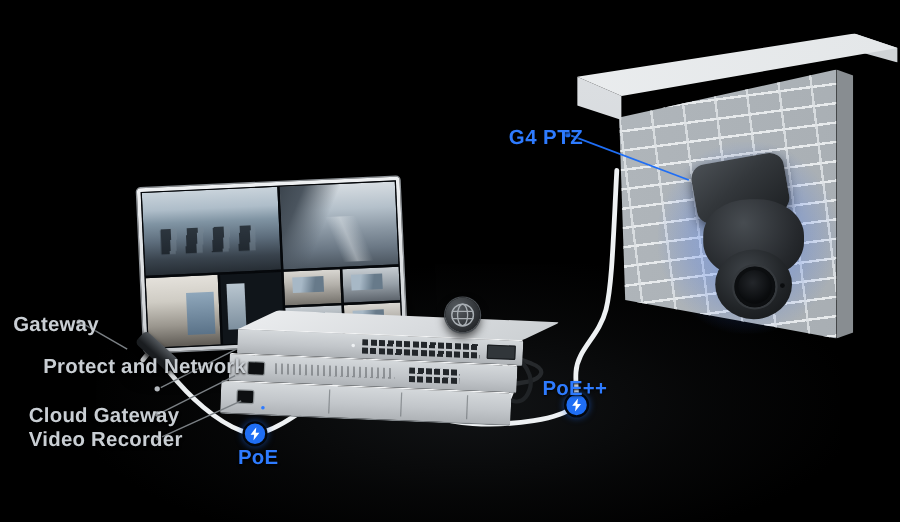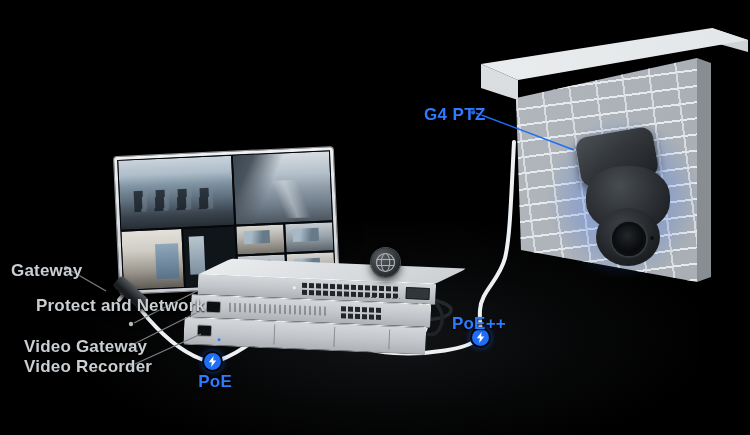--- a/index.html
+++ b/index.html
@@ -208,21 +208,21 @@
     <line x1="134" y1="344" x2="196" y2="313" stroke="#7b8085" stroke-width="1.2"></line>
     <circle cx="131" cy="345" r="2.2" fill="#b4b9be"></circle>
     <line x1="135" y1="364" x2="201" y2="334" stroke="#7b8085" stroke-width="1.2"></line>
     <circle cx="132" cy="365" r="2.2" fill="#b4b9be"></circle>
     <line x1="476" y1="113" x2="574" y2="150" stroke="#1f6ef5" stroke-width="1.4"></line>
     <circle cx="473" cy="112" r="2.4" fill="#1f6ef5"></circle>
   </svg>
 
   <div class="lbl" style="left:11px;top:261px;">Gateway</div>
   <div class="lbl right" style="left:24px;top:296px;width:117px;margin-left:12px;">Protect and Network</div>
-  <div class="lbl right" style="left:24px;top:337px;width:103px;">Video Gateway</div>
+  <div class="lbl right" style="left:24px;top:337px;width:103px;">Cloud Gateway</div>
   <div class="lbl right" style="left:24px;top:357px;width:104px;">Video Recorder</div>
   <div class="lbl blue" style="left:424px;top:105px;letter-spacing:.4px;">G4 PTZ</div>
 
   <div class="badge" style="left:202px;top:351px;">
     <svg width="9" height="11" viewBox="0 0 9 11">
       <path d="M5.6 0 L0.8 6.2 H3.8 L3.2 11 L8.2 4.6 H5.1 Z" fill="#fff"></path>
     </svg>
   </div>
   <div class="lbl blue" style="left:192px;top:372px;width:40px;text-align:right;">PoE</div>
 

